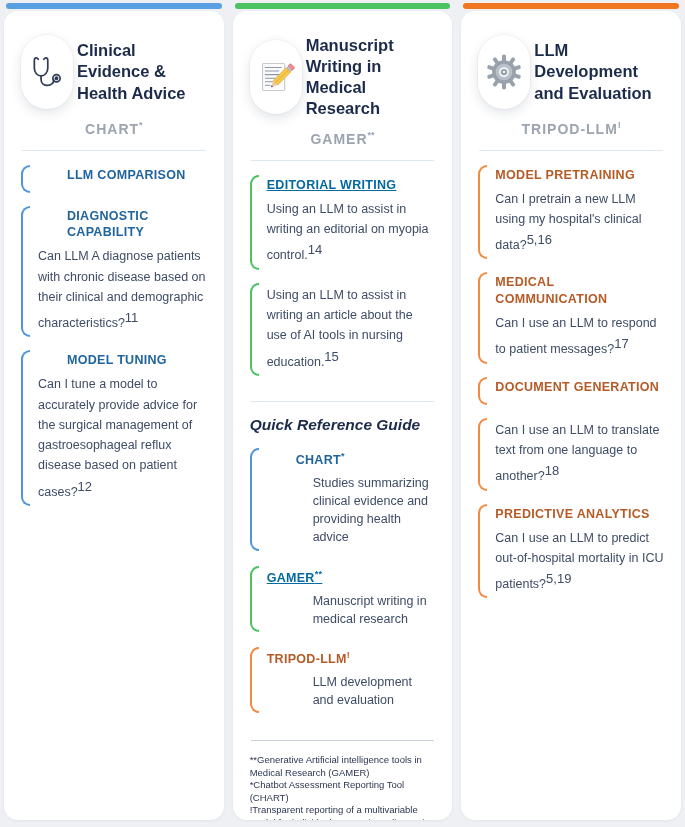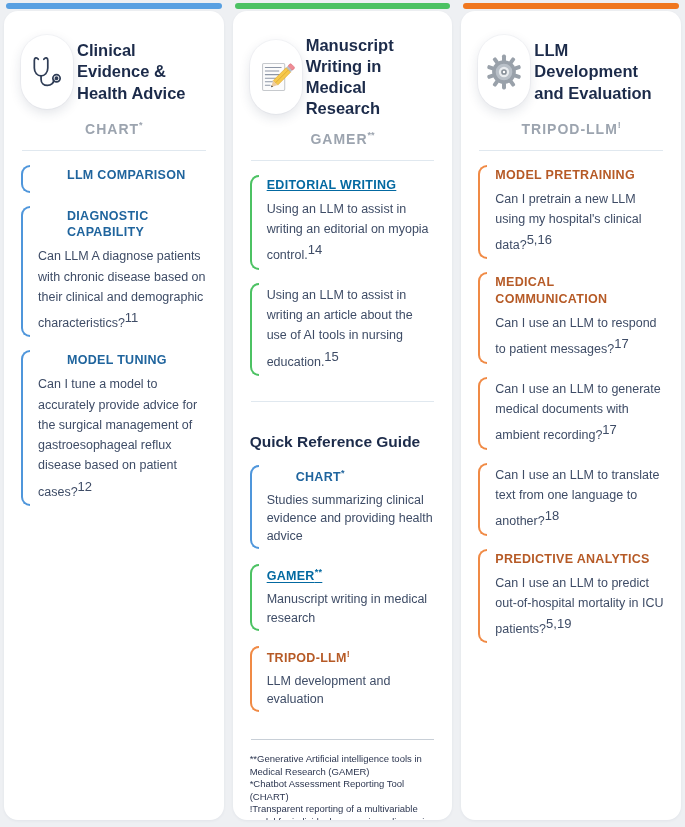--- a/index.html
+++ b/index.html
@@ -56,22 +56,22 @@
   .sec-title {
     font-size: 12.5px; font-weight: 700; letter-spacing: 0.3px;
     line-height: 1.35; margin-bottom: 5px;
   }
   .t-blue   { color: #1f649d; padding-left: 29px; }
   .t-green  { color: #0369a1; text-decoration: underline; }
   .t-orange { color: #b65a26; }
   .sec-body { font-size: 12.5px; line-height: 1.62; color: #3e4c66; }
   .sec-body sup { font-size: 13px; }
   .sec-title sup { font-size: 9px; }
-  .qrg-heading { font-size: 15.5px; font-weight: 700; color: #1c2b4a; margin: 18px 2px 13px; }
-  .qr .sec-body { line-height: 1.45; }
+  .qrg-heading { font-size: 15.5px; font-weight: 700; color: #1c2b4a; margin: 1px 2px 13px; font-style: italic; }
+  .qr .sec-body { line-height: 1.45; margin-left: 46px; }
   .qr { margin-bottom: 13px; }
   .footnotes { font-size: 9.5px; line-height: 1.32; color: #2c3650; padding: 0 2px; }
   .footnotes div { margin: 0; }
 </style>
 </head>
 <body>
 
 <div class="col">
   <div class="cap cap-blue"></div>
   <div class="card">
@@ -209,21 +209,21 @@
       <div class="sec-title t-orange">MODEL PRETRAINING</div>
       <p class="sec-body"><span>Can I pretrain a new LLM using my hospital's clinical data?</span><sup>5,16</sup></p>
     </div>
     <div class="section">
       <span class="bracket b-orange"></span>
       <div class="sec-title t-orange">MEDICAL COMMUNICATION</div>
       <p class="sec-body"><span>Can I use an LLM to respond to patient messages?</span><sup>17</sup></p>
     </div>
     <div class="section">
       <span class="bracket b-orange"></span>
-      <p class="sec-body"><span>Can I use an LLM to generate medical documents with ambient recording?</span><sup>17</sup></p>
+      <div class="sec-title t-orange">DOCUMENT GENERATION</div>
     </div>
     <div class="section">
       <span class="bracket b-orange"></span>
       <p class="sec-body"><span>Can I use an LLM to translate text from one language to another?</span><sup>18</sup></p>
     </div>
     <div class="section">
       <span class="bracket b-orange"></span>
       <div class="sec-title t-orange">PREDICTIVE ANALYTICS</div>
       <p class="sec-body"><span>Can I use an LLM to predict out-of-hospital mortality in ICU patients?</span><sup>5,19</sup></p>
     </div>

